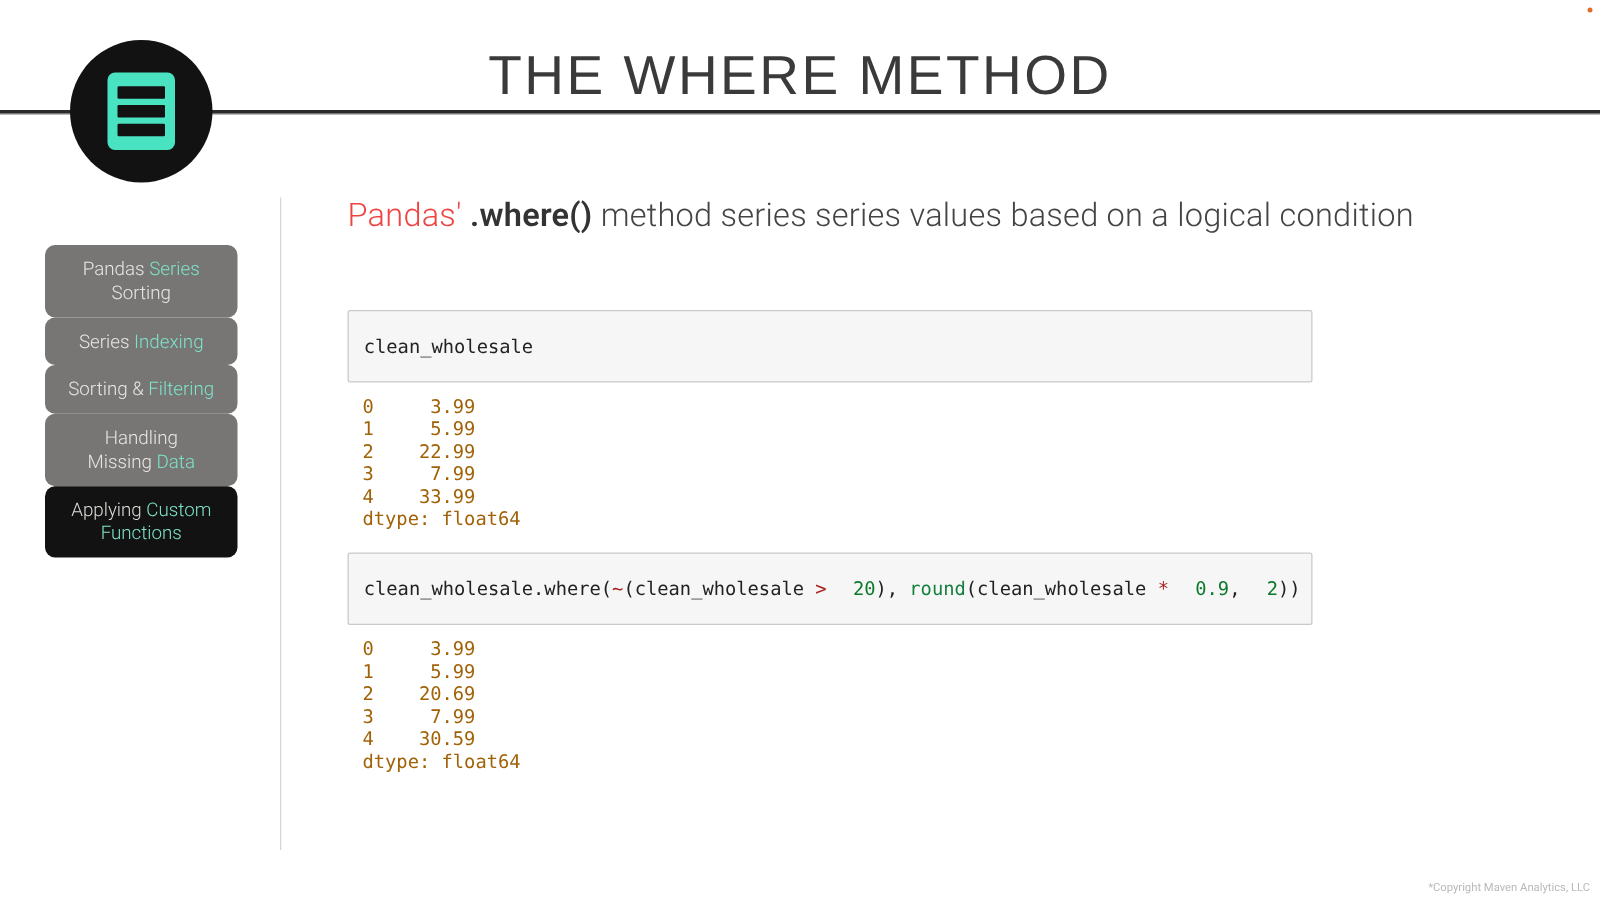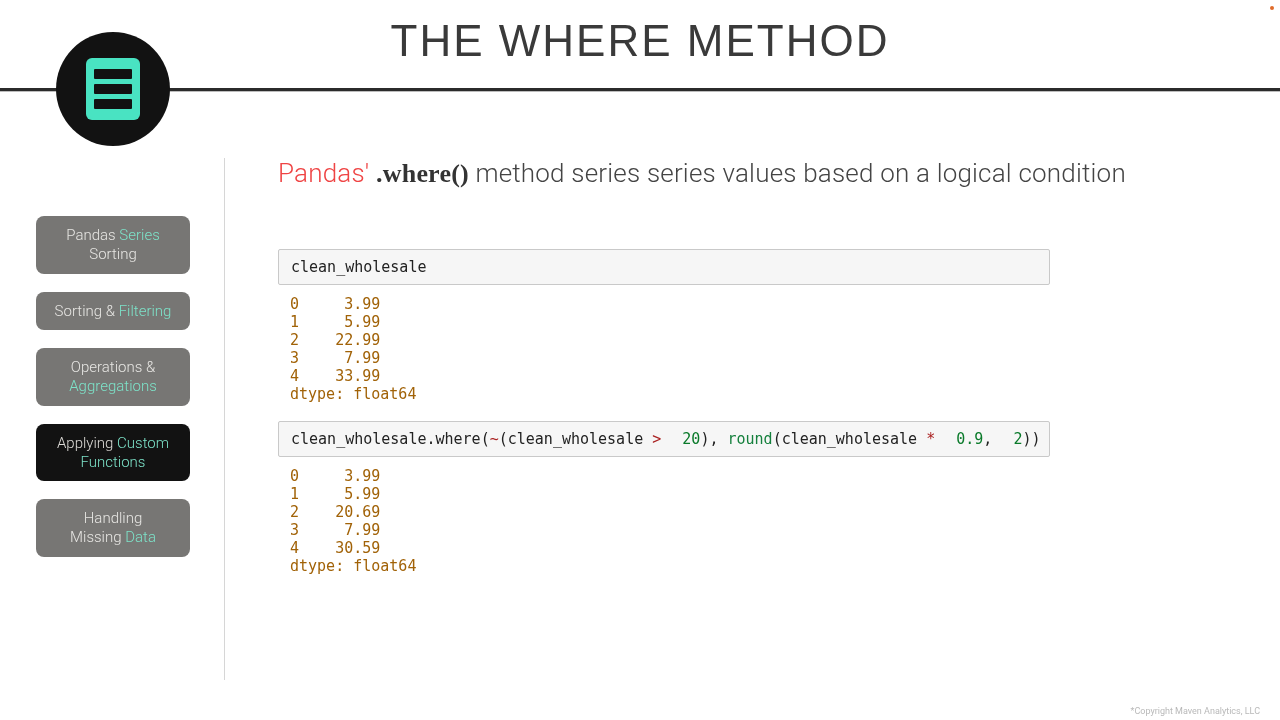--- a/index.html
+++ b/index.html
@@ -16,21 +16,21 @@
     position: absolute;
     top: 0; left: 0; right: 0;
     height: 90px;
   }
   .header-title {
     text-align: center;
     font-size: 44px;
     font-weight: 300;
     letter-spacing: 2px;
     color: #3a3a3a;
-    padding-top: 16px;
+    padding-top: 36px;
     font-family: "Segoe UI Light", "Segoe UI", Arial, sans-serif;
   }
   .header-rule {
     position: absolute;
     left: 0; right: 0; top: 88px;
     height: 0;
     border-top: 3px solid #2b2b2b;
     border-bottom: 1px solid #bdbdbd;
   }
   
@@ -56,25 +56,24 @@
     padding: 6px 0;
   }
   .logo-icon .bar {
     width: 38px; height: 10px;
     background: #121212;
     border-radius: 1px;
   }
   
   .sidebar {
     position: absolute;
-    left: 36px; top: 216px;
+    left: 36px; top: 196px;
     width: 154px;
     display: flex;
     flex-direction: column;
-    gap: 18px;
   }
   .sidebar-item {
     background: #777674;
     color: #e7e6e3;
     font-size: 15px;
     line-height: 1.25;
     text-align: center;
     padding: 10px 8px;
     border-radius: 8px;
     font-weight: 300;
@@ -98,45 +97,45 @@
     right: 60px;
   }
   .lead {
     font-size: 26px;
     font-weight: 300;
     color: #444;
     letter-spacing: 0.2px;
     margin-bottom: 60px;
   }
   .lead .brand { color: #ef4444; }
-  .lead .method { font-weight: 600; color: #333; font-family: Liberation Serif, serif; }
+  .lead .method { font-weight: 600; color: #333; }
   .code-cell {
     border: 1px solid #c9c9c9;
     background: #f6f6f6;
-    padding: 8px 12px;
+    padding: 19px 12px;
     font-family: "Menlo", "Consolas", "DejaVu Sans Mono", monospace;
     font-size: 15px;
     color: #222;
     border-radius: 2px;
     width: 772px;
     white-space: pre;
   }
   .output {
     font-family: "Menlo", "Consolas", "DejaVu Sans Mono", monospace;
     font-size: 15px;
     color: #a16207;
     white-space: pre;
     padding: 10px 12px 18px 12px;
   }
   .tok-op   { color: #a22; font-weight: 500; }
   .tok-num  { color: #0a7a2a; margin-left: 12px; }
   .tok-func { color: #15803d; }
   .footer {
     position: absolute;
-    right: 20px; bottom: 4px;
+    right: 8px; bottom: 4px;
     font-size: 9px;
     color: #b9b9b9;
   }
   .rec-dot {
     position: absolute;
     right: 6px; top: 6px;
     width: 4px; height: 4px;
     background: #e06b2a;
     border-radius: 50%;
   }
@@ -158,33 +157,32 @@
       <div class="bar"></div>
   </div>
 </div>
 
 <div class="sidebar">
   <div class="sidebar-item">
     <span>Pandas </span><span class="accent">Series</span><br>
     <span>Sorting</span>
   </div>
   <div class="sidebar-item">
+    <span>Series </span><span class="accent">Indexing</span>
+  </div>
+  <div class="sidebar-item">
     <span>Sorting &amp; </span><span class="accent">Filtering</span>
   </div>
   <div class="sidebar-item">
-    <span>Operations &amp;</span><br>
-    <span class="accent">Aggregations</span>
+    <span>Handling</span><br>
+    <span>Missing </span><span class="accent">Data</span>
   </div>
   <div class="sidebar-item active">
     <span>Applying </span><span class="accent">Custom</span><br>
     <span class="accent">Functions</span>
-  </div>
-  <div class="sidebar-item">
-    <span>Handling</span><br>
-    <span>Missing </span><span class="accent">Data</span>
   </div>
 </div>
 
 <div class="vdivider"></div>
 
 <div class="main">
   <p class="lead">
     <span class="brand">Pandas' </span><span class="method">.where()</span><span> method series series values based on a logical condition</span>
   </p>
 

